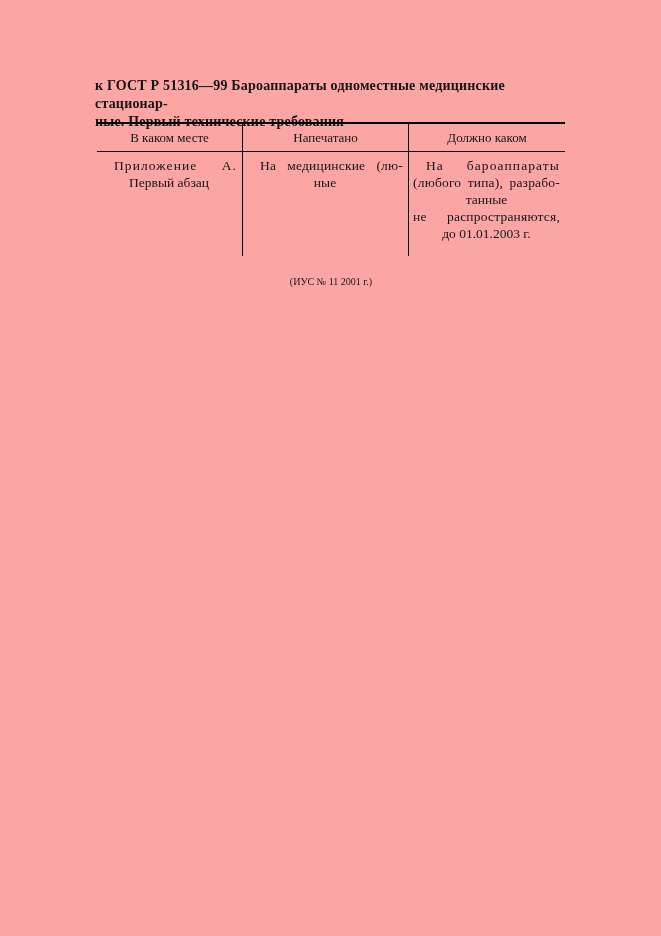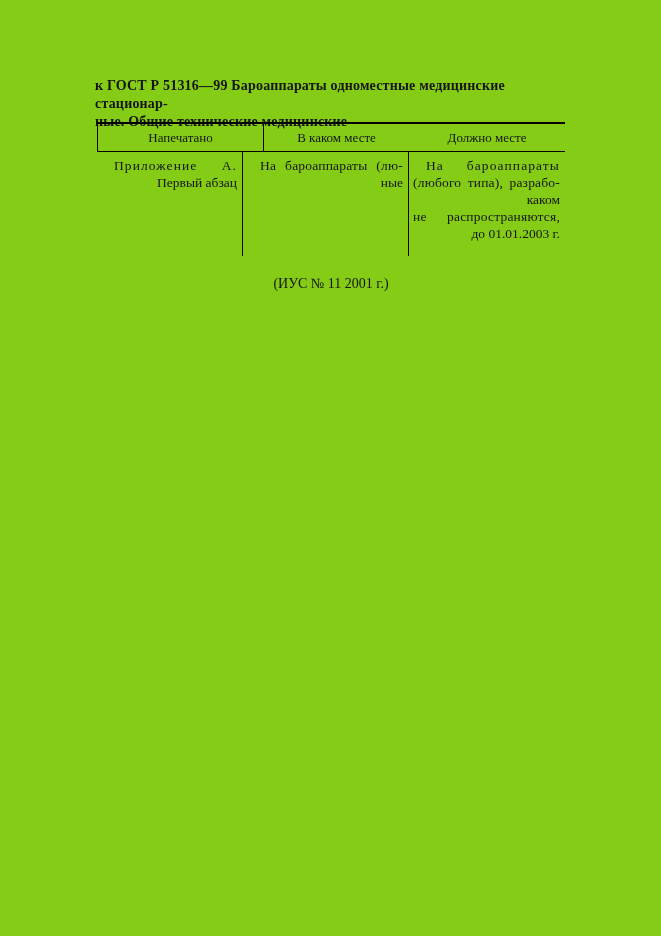--- a/index.html
+++ b/index.html
@@ -2,21 +2,21 @@
 <html><head>
 <meta charset="utf-8">
 <style>
   * { margin: 0; padding: 0; box-sizing: border-box; }
   html, body { background: #ffffff; }
   .page {
     position: relative;
     width: 661px;
     height: 936px;
     margin: 0 auto;
-    background: #84cc16;
+    background: #fca5a5;
     color: #151515;
     font-family: "Liberation Serif", "DejaVu Serif", serif;
     overflow: hidden;
   }
   
   .doc-title {
     position: absolute;
     left: 95px;
     top: 77px;
     width: 478px;
@@ -43,63 +43,63 @@
     font-size: 13px;
     text-align: center;
     padding: 6px 4px 5px;
   }
   .t-body .col {
     font-size: 13.5px;
     line-height: 17px;
     padding: 5px 5px 0 4px;
     min-height: 104px;
   }
-  .ln { text-align: right; white-space: normal; }
+  .ln { text-align: center; white-space: normal; }
   .jl { text-align: justify; text-align-last: justify; letter-spacing: 0.2px; }
   .jl-wide { letter-spacing: 1.1px; }
   .ind { text-indent: 13px; }
   
   .source-note {
     position: absolute;
     left: 97px;
     top: 276px;
     width: 468px;
     text-align: center;
-    font-size: 14px;
+    font-size: 10px;
   }
 </style>
 </head>
 <body>
 
 <div class="page">
 
   <div class="doc-title">
     <div class="title-ln">к ГОСТ Р 51316—99 Бароаппараты одноместные медицинские стационар-</div>
-    <div class="title-ln">ные. Общие технические медицинские</div>
+    <div class="title-ln">ные. Первый технические требования</div>
   </div>
 
   <div class="correction-table">
     <div class="t-row t-head">
+      <div class="col col-1 th">В каком месте</div>
       <div class="col col-2 th">Напечатано</div>
-      <div class="col col-1 th">В каком месте</div>
-      <div class="col col-3 th">Должно месте</div>
+      <div class="col col-3 th">Должно каком</div>
     </div>
     <div class="t-row t-body">
       <div class="col col-1">
         <div class="ln jl jl-wide ind">Приложение А.</div>
         <div class="ln">Первый абзац</div>
       </div>
       <div class="col col-2">
-        <div class="ln jl ind">На бароаппараты (лю-</div>
+        <div class="ln jl ind">На медицинские (лю-</div>
         <div class="ln">ные</div>
       </div>
       <div class="col col-3">
         <div class="ln jl jl-wide ind">На бароаппараты</div>
         <div class="ln jl">(любого типа), разрабо-</div>
-        <div class="ln">каком</div>
+        <div class="ln">танные</div>
         <div class="ln jl">не распространяются,</div>
         <div class="ln">до 01.01.2003 г.</div>
       </div>
     </div>
   </div>
 
   <div class="source-note">(ИУС № 11 2001 г.)</div>
 
 </div>
 

